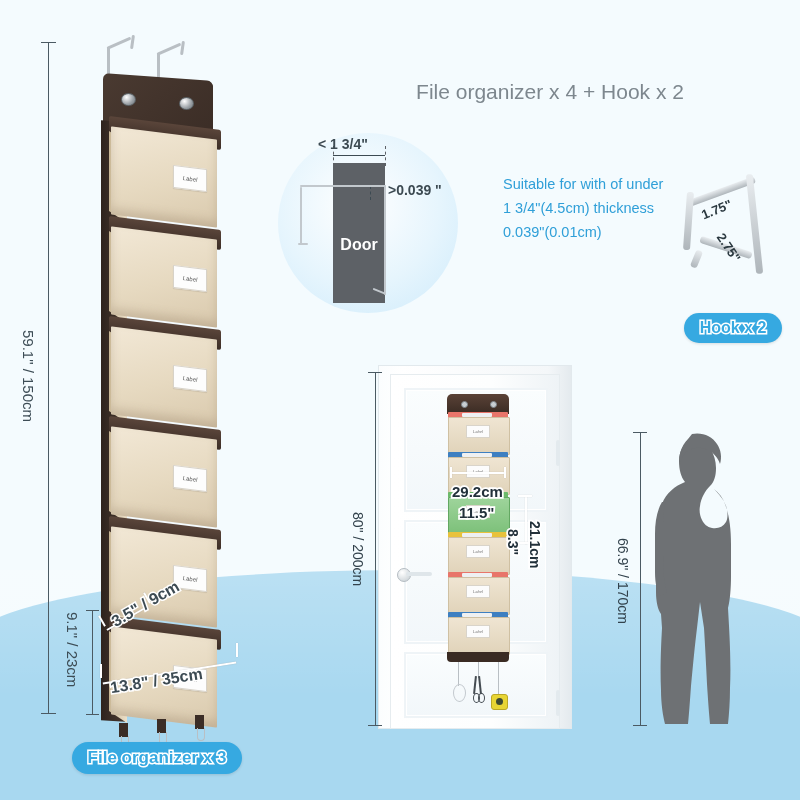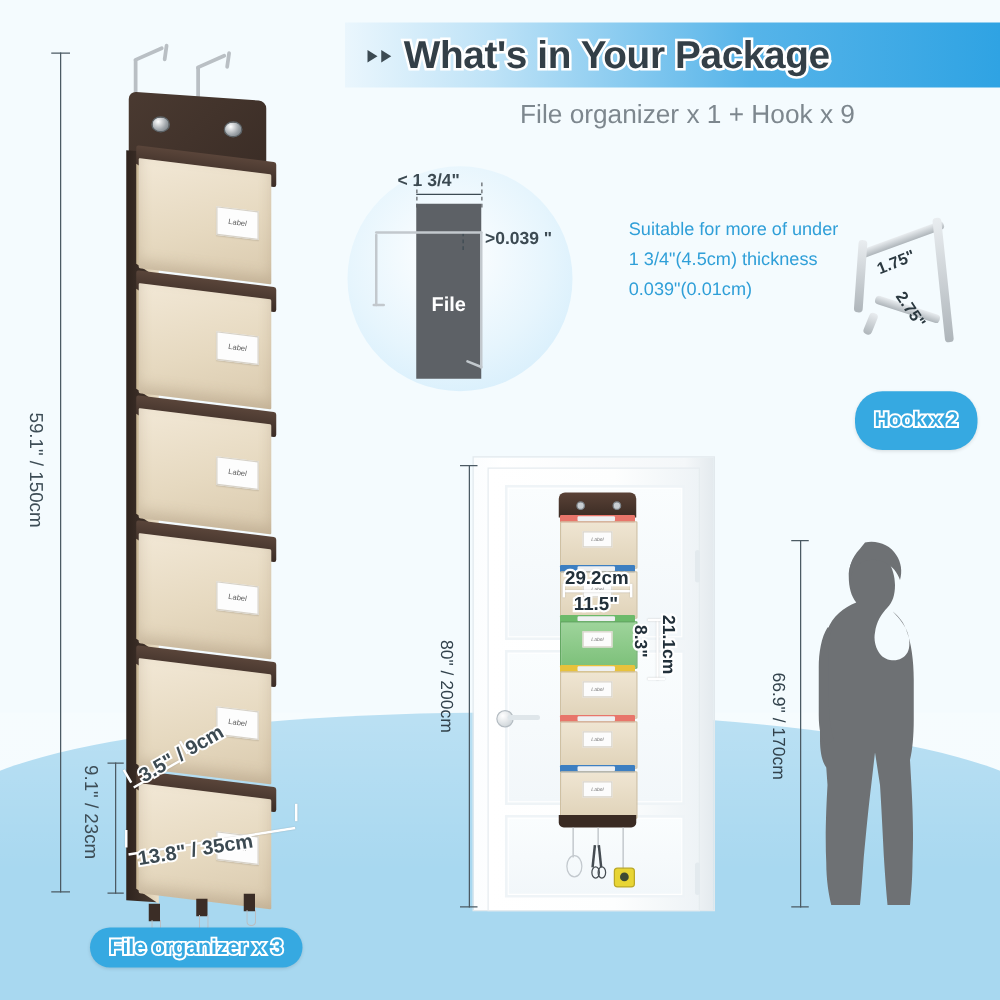--- a/index.html
+++ b/index.html
@@ -187,48 +187,39 @@
     position:absolute;left:19px;top:13px;width:22px;height:11px;
     background:#fcfcfc;border:1px solid #d9d4ca;font-size:4px;color:#777;
     display:flex;align-items:center;justify-content:center;font-style:italic;overflow:hidden;
   }
   .dorg-bottom{position:absolute;left:0;top:258px;width:62px;height:10px;background:#3a2b23;border-radius:0 0 4px 4px;}
   .hangwire{position:absolute;width:1px;background:#b9bfc4;}
   .hangitem{position:absolute;}
 
   .dimlabel-dark{
     position:absolute;color:#22303a;font-weight:bold;white-space:nowrap;
-    -webkit-text-stroke:3.5px #ffffff;paint-order:stroke fill;
+    -webkit-text-stroke:3.5px #ffffff;paint-order:stroke fill;margin-top:29px;
   }
 
   
   .silhouette{position:absolute;left:648px;top:432px;width:120px;height:295px;}
 
   
   .sdim{position:absolute;background:#4b5a63;}
   .stext{position:absolute;color:#32424c;font-size:14px;white-space:nowrap;}
 </style>
 </head>
 <body>
 
 <div class="stage">
 
   <div class="floor"></div>
   <div class="floor-shine"></div>
 
-  <div class="banner">
-    <div class="banner-inner">
-      <div class="tri-group">
-        <div class="tri"></div>
-          <div class="tri"></div>
-      </div>
-      <div class="banner-title">What's in Your Package</div>
-    </div>
-  </div>
-  <div class="subtitle">File organizer x 1 + Hook x 9</div>
+  <div class="subtitle">File organizer x 4 + Hook x 2</div>
 
   <div class="product">
 
     <div class="hook-top" style="left:12px;top:0;">
       <i class="bar" style="left:0;top:22px;width:3px;height:30px;"></i>
       <i class="bar" style="left:0;top:22px;width:26px;height:3px;transform:rotate(-24deg);transform-origin:left center;"></i>
       <i class="bar" style="left:24px;top:10px;width:3px;height:14px;transform:rotate(8deg);"></i>
     </div>
     <div class="hook-top" style="left:62px;top:6px;">
       <i class="bar" style="left:0;top:22px;width:3px;height:28px;"></i>
@@ -305,54 +296,54 @@
   <div class="dim-white" style="left:100px;top:664px;width:2px;height:14px;"></div>
   <div class="dim-white" style="left:236px;top:643px;width:2px;height:14px;"></div>
   <div class="dimtext-out" style="left:110px;top:672px;transform:rotate(-9deg);">13.8" / 35cm</div>
 
   <div class="pill" style="left:72px;top:742px;width:170px;height:32px;font-size:17px;">
     <span>File organizer x 3</span>
   </div>
 
   <div class="circle"></div>
   <div class="doorblock"></div>
-  <div class="doorlabel">File</div>
+  <div class="doorlabel">Door</div>
 
   <div class="dashed" style="left:333px;top:146px;height:20px;"></div>
   <div class="dashed" style="left:385px;top:146px;height:20px;"></div>
   <div class="dimline dimh" style="left:333px;top:155px;width:52px;background:#3c4a52;"></div>
   <div class="cirtext" style="left:318px;top:136px;">&lt; 1 3/4"</div>
 
   <div class="dashed" style="left:370px;top:186px;height:14px;border-left:1px dashed #3c4a52;"></div>
   <div class="cirtext" style="left:388px;top:182px;">&gt;0.039 "</div>
 
   <div class="wirehook" style="left:300px;top:185px;">
     <i style="left:0;top:2px;width:2px;height:58px;"></i>
     <i style="left:0;top:0;width:86px;height:2px;"></i>
     <i style="left:84px;top:0;width:2px;height:110px;"></i>
     <i style="left:72px;top:108px;width:14px;height:2px;transform:rotate(22deg);transform-origin:right center;"></i>
     <i style="left:-2px;top:58px;width:10px;height:2px;"></i>
   </div>
 
   <div class="bluetext">
-    <div>Suitable for more of under</div>
+    <div>Suitable for with of under</div>
     <div>1 3/4"(4.5cm) thickness</div>
     <div>0.039"(0.01cm)</div>
   </div>
 
   <div class="hookprod">
     <div class="seg" style="left:2px;top:30px;width:70px;height:7px;transform:rotate(-20deg);"></div>
     <div class="seg" style="left:0;top:34px;width:7px;height:58px;transform:rotate(4deg);"></div>
     <div class="seg" style="left:66px;top:16px;width:7px;height:100px;transform:rotate(-6deg);"></div>
     <div class="seg" style="left:14px;top:86px;width:54px;height:7px;transform:rotate(18deg);"></div>
     <div class="seg" style="left:8px;top:92px;width:7px;height:18px;transform:rotate(22deg);"></div>
     <div class="hooktext" style="left:16px;top:44px;transform:rotate(-22deg);">1.75"</div>
     <div class="hooktext" style="left:28px;top:82px;transform:rotate(56deg);">2.75"</div>
   </div>
-  <div class="pill" style="left:684px;top:313px;width:98px;height:47px;font-size:16px;">
+  <div class="pill" style="left:684px;top:313px;width:98px;height:30px;font-size:16px;">
     <span>Hook x 2</span>
   </div>
 
   <div class="doorframe"></div>
   <div class="doorleaf"></div>
   <div class="panel" style="left:404px;top:388px;width:140px;height:120px;"></div>
   <div class="panel" style="left:404px;top:520px;width:140px;height:120px;"></div>
   <div class="panel" style="left:404px;top:652px;width:140px;height:62px;"></div>
   <div class="knob"></div>
   <div class="knobplate"></div>

